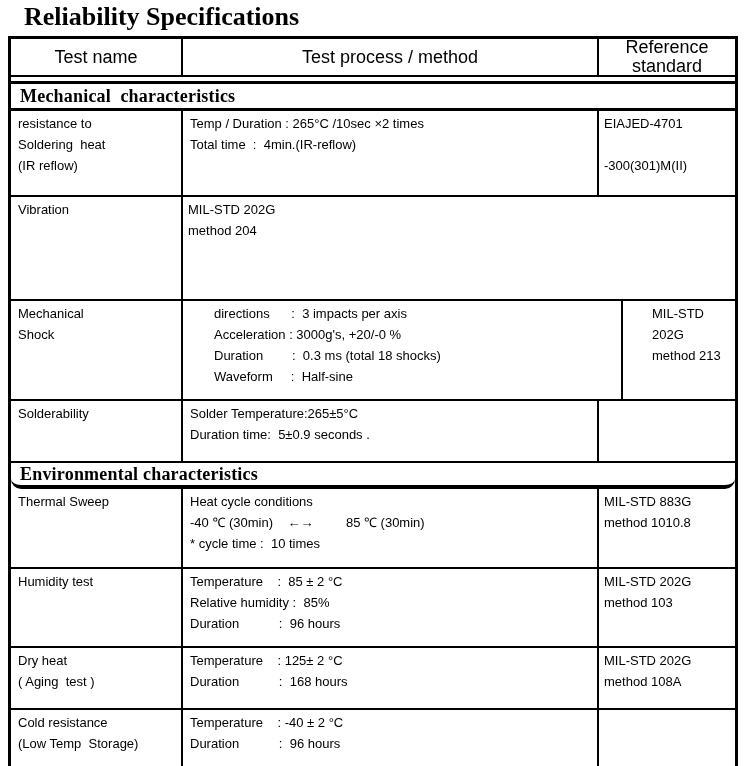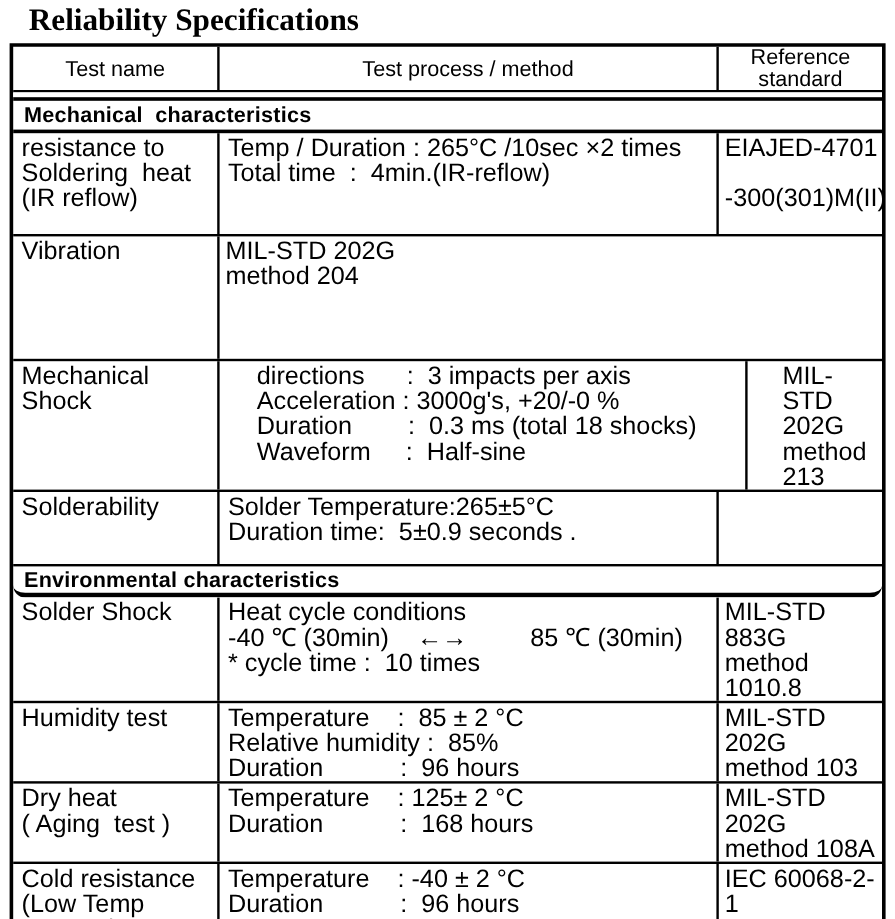--- a/index.html
+++ b/index.html
@@ -18,36 +18,37 @@
     color: #000000;
   }
   .tbl {
     position: absolute; left: 8px; top: 36px; width: 730px;
     border: 3px solid #000000; border-bottom-width: 4px;
     background: #ffffff;
   }
   .grid-row { display: grid; grid-template-columns: 172px 416px 1fr; }
   .cell {
     white-space: pre-wrap;
-    font-size: 21px; line-height: 21px;
-    padding: 2px 3px 0 7px;
+    font-size: 13px; line-height: 21px;
+    padding: 2px 3px 12px 7px;
     overflow: hidden;
   }
   .c1, .c2 { border-right: 2px solid #000000; }
   .c3 { padding-left: 5px; }
   .header-row { height: 38px; border-bottom: 2px solid #000000; }
   .header-row .cell {
     display: flex; align-items: center; justify-content: center;
     text-align: center; font-size: 18px; line-height: 19px; padding: 0;
   }
   .gap-row { height: 4px; background: #ffffff; }
   .section-row {
     font-weight: bold; font-size: 18px; line-height: 20px;
     padding: 2px 0 2px 9px; letter-spacing: 0.2px;
     white-space: pre-wrap;
+    font-family: Liberation Serif, serif;
   }
   .sec-mech { border-top: 3px solid #000000; border-bottom: 3px solid #000000; }
   .sec-env  { border-bottom: 4px solid #000000; padding-top: 1px; padding-bottom: 1px; border-radius: 10px; }
   .row { border-bottom: 2px solid #000000; }
   .row-last { border-bottom: none; }
   .r1 { min-height: 86px; }
   .r2 { min-height: 104px; }
   .r3 { min-height: 86px; gap: 24px; }
   .r4 { min-height: 62px; }
   .r5 { min-height: 80px; }
@@ -105,21 +106,21 @@
 
     <div class="grid-row row r4">
       <div class="cell c1">Solderability</div>
       <div class="cell c2">Solder Temperature:265±5°C
 Duration time:  5±0.9 seconds .</div>
     </div>
 
     <div class="section-row sec-env">Environmental characteristics</div>
 
     <div class="grid-row row r5">
-      <div class="cell c1">Solder Shock</div>
+      <div class="cell c1">Thermal Sweep</div>
       <div class="cell c2">Heat cycle conditions
 -40 ℃ (30min)    ←→         85 ℃ (30min)
 * cycle time :  10 times</div>
       <div class="cell c3">MIL-STD 883G
 method 1010.8</div>
     </div>
 
     <div class="grid-row row r6">
       <div class="cell c1">Humidity test</div>
       <div class="cell c2">Temperature    :  85 ± 2 °C
@@ -136,17 +137,16 @@
 Duration           :  168 hours</div>
       <div class="cell c3">MIL-STD 202G
 method 108A</div>
     </div>
 
     <div class="grid-row row r8 row-last">
       <div class="cell c1">Cold resistance
 (Low Temp  Storage)</div>
       <div class="cell c2">Temperature    : -40 ± 2 °C
 Duration           :  96 hours</div>
-      <div class="cell c3">IEC 60068-2-1</div>
     </div>
 
   </div>
 </div>
 
 </body></html>

